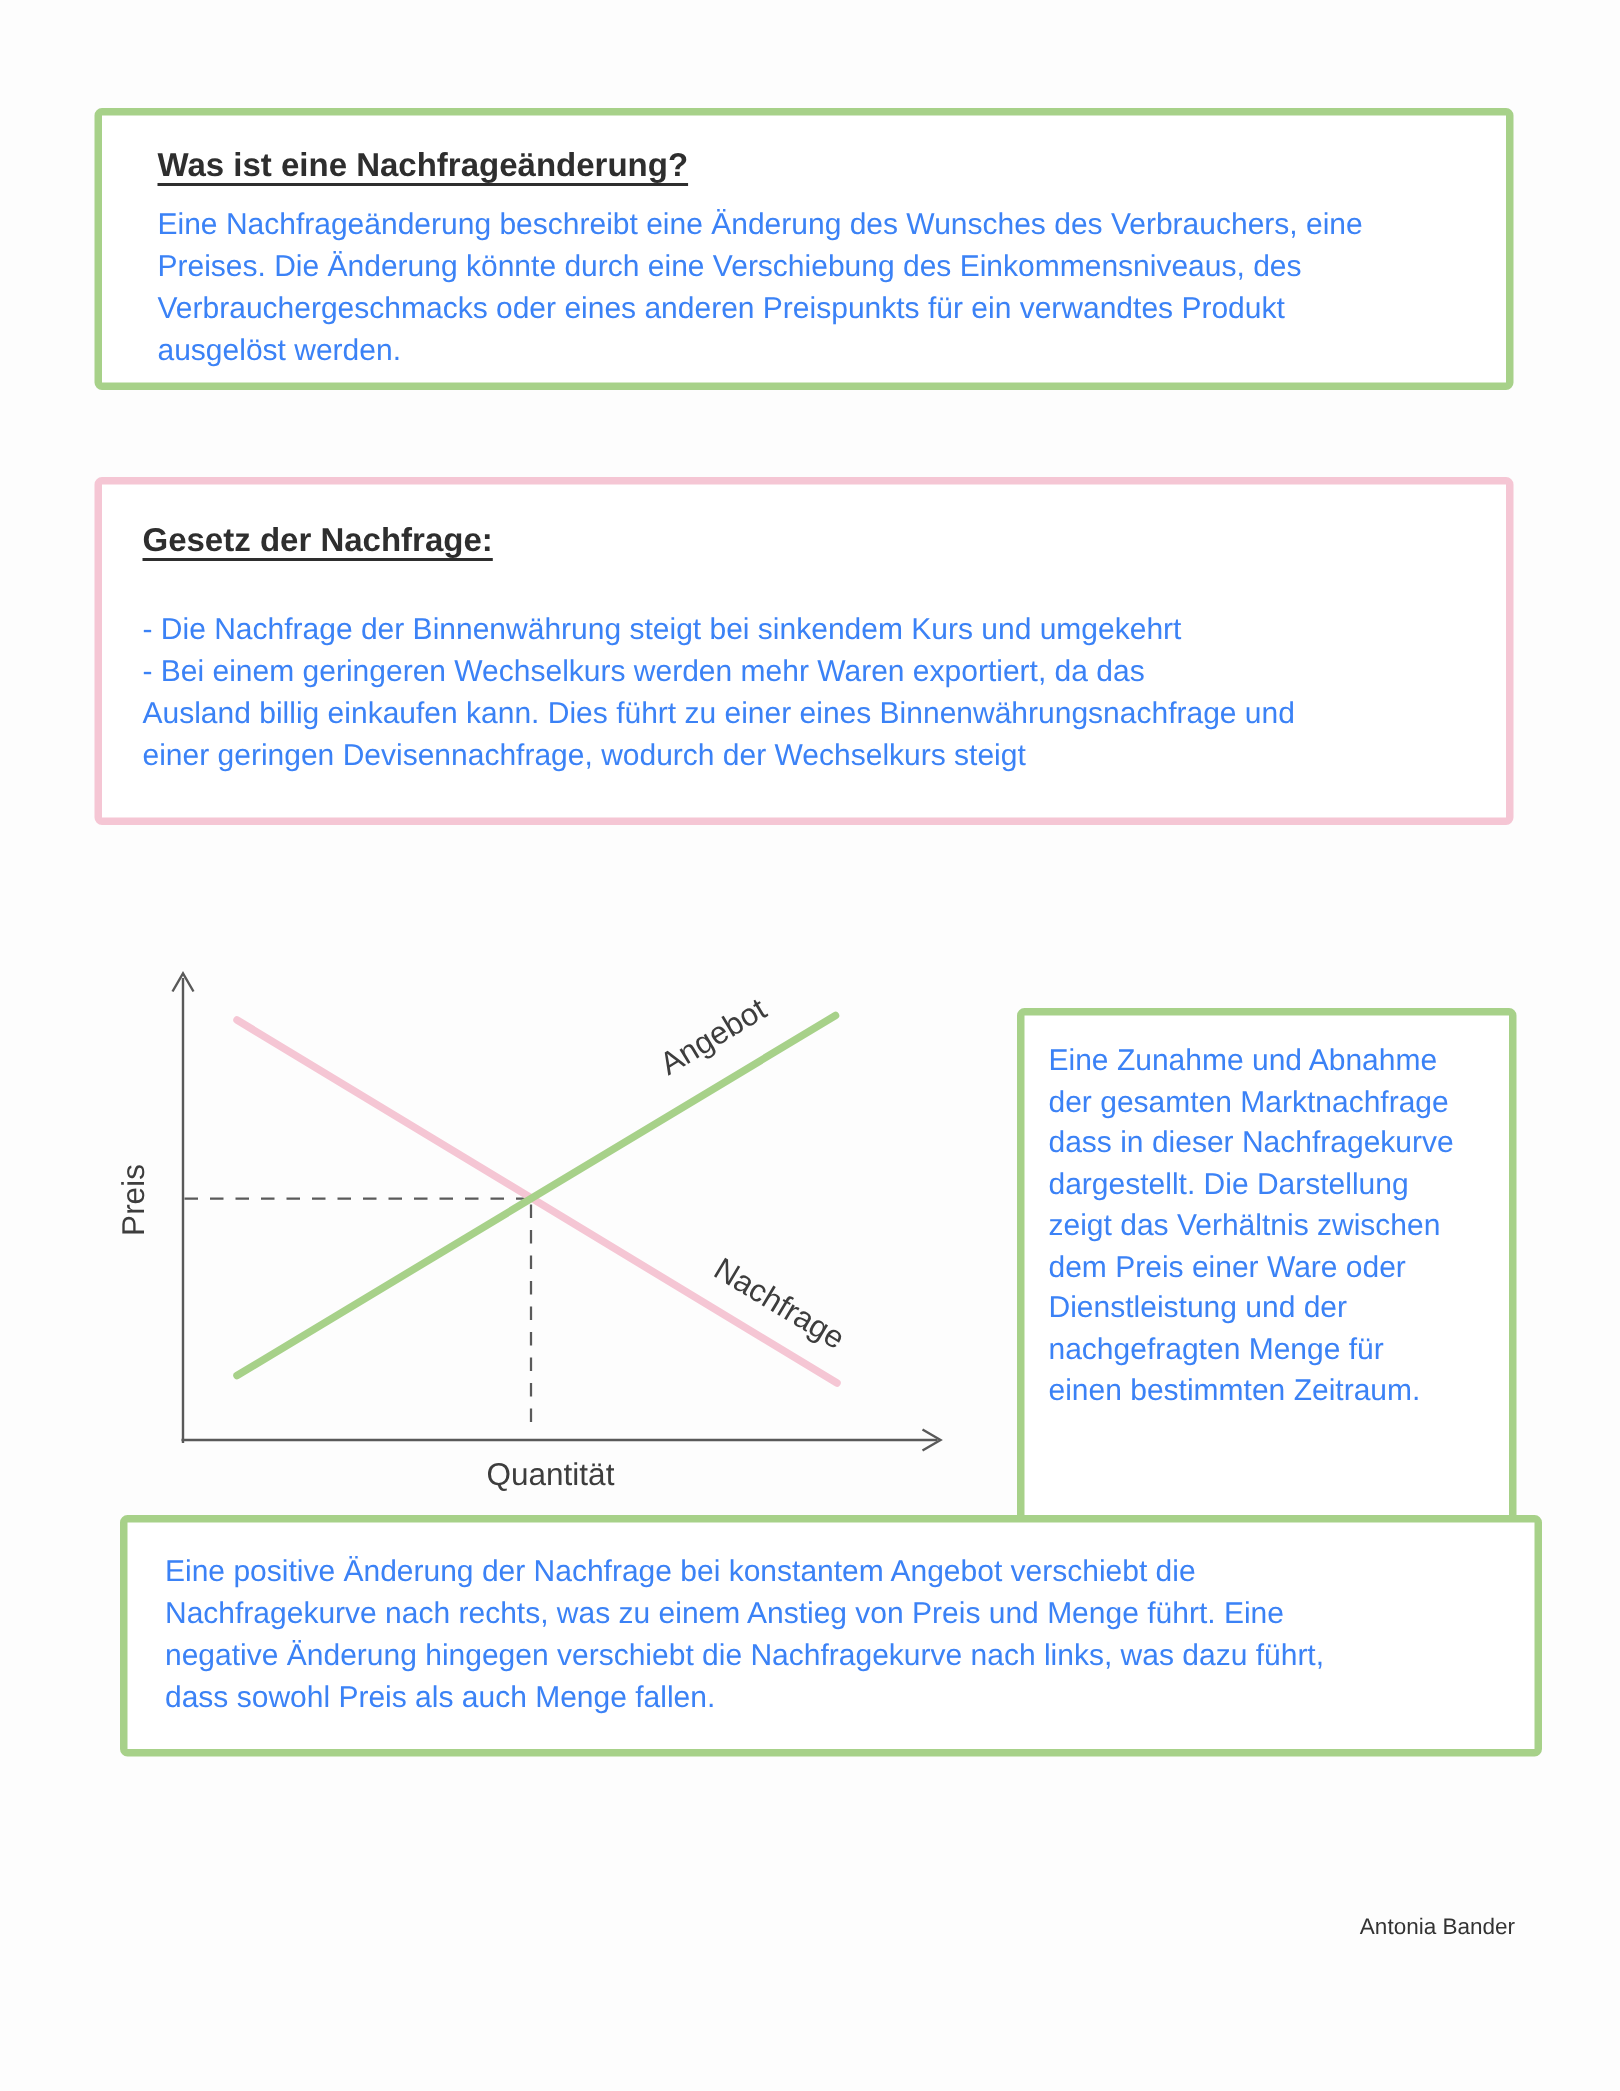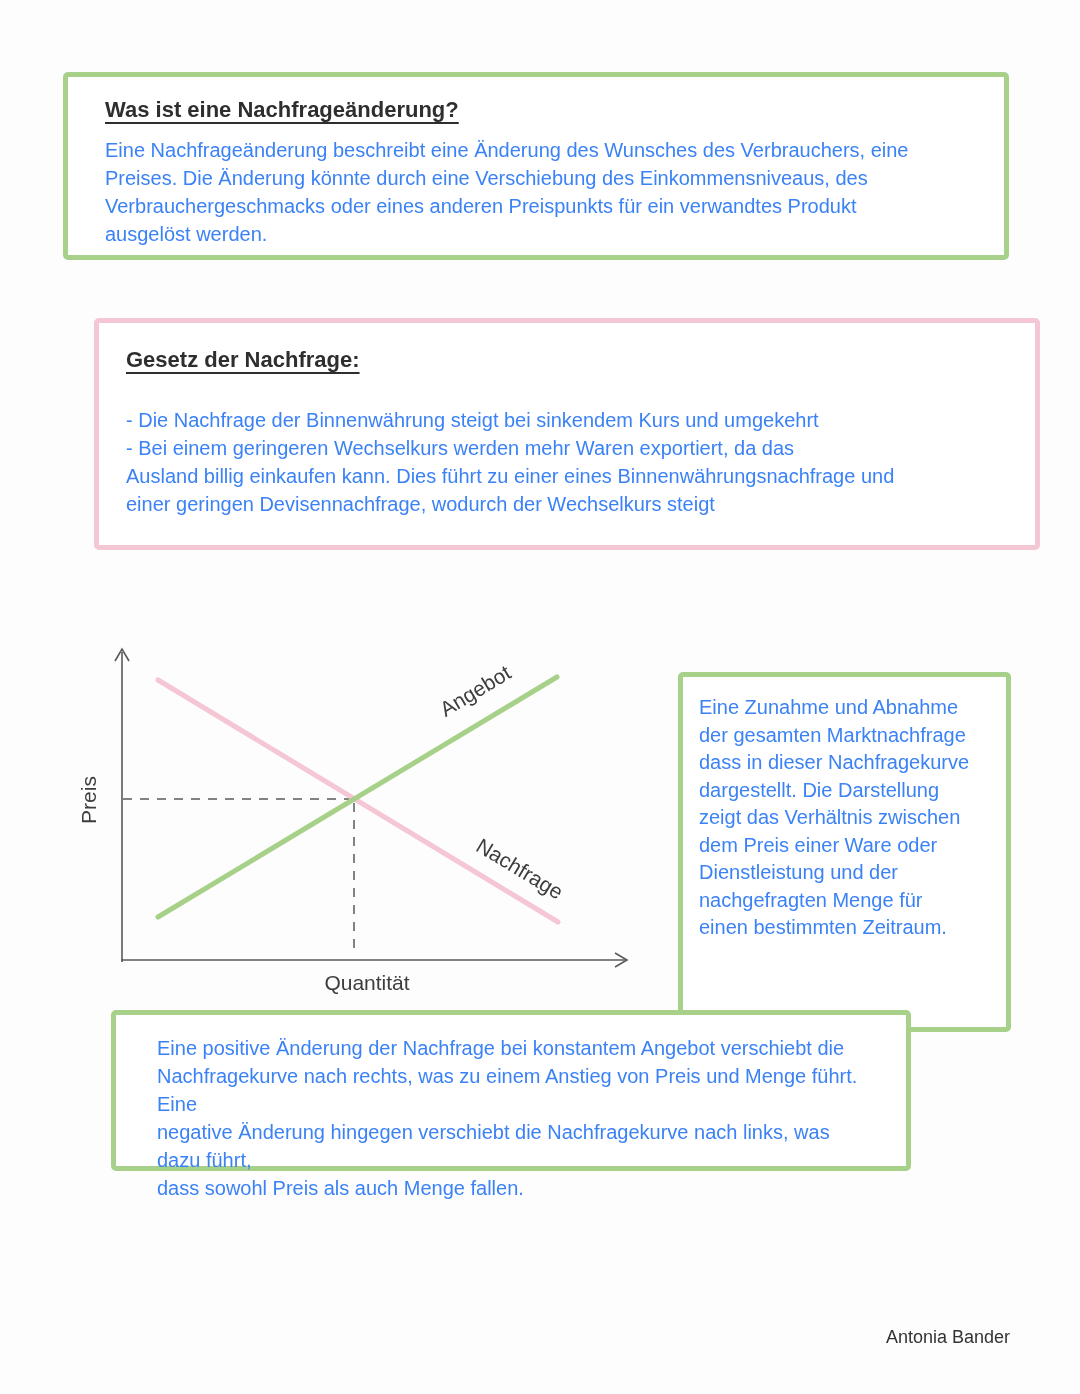--- a/index.html
+++ b/index.html
@@ -15,21 +15,21 @@
     background: #fdfdfd;
     overflow: hidden;
     margin: 0 auto;
   }
   .box {
     position: absolute;
     background: #ffffff;
     border-radius: 5px;
   }
   .box.green { border: 5px solid #a7d189; }
-  .box.pink  { border: 5px solid #f5c6d4; margin-left: 31px; }
+  .box.pink  { border: 5px solid #f5c6d4; }
 
   .heading {
     font-size: 22px;
     font-weight: bold;
     color: #2e2e2e;
     text-decoration: underline;
     text-decoration-thickness: 2px;
     text-underline-offset: 5px;
   }
   .body-line {
@@ -53,27 +53,27 @@
   .demand-line { stroke: #f5c6d4; stroke-width: 5; stroke-linecap: round; }
   .curve-label, .axis-label {
     font-family: "Liberation Sans", sans-serif;
     font-size: 21px;
     fill: #3d3d3d;
   }
 
   #chart-note-box { left: 678px; top: 672px; width: 333px; height: 360px; padding: 17px 16px; }
   #chart-note-box .body-line { line-height: 27.5px; }
 
-  #shift-box { left: 80px; top: 1010px; width: 800px; height: 161px; padding: 19px 41px; margin-left: 31px; }
+  #shift-box { left: 80px; top: 1010px; width: 948px; height: 161px; padding: 19px 25px; }
 
   .author {
     position: absolute;
     right: 70px;
-    top: 1327px;
-    font-size: 18px;
+    top: 1276px;
+    font-size: 15px;
     color: #333333;
   }
 </style>
 </head>
 <body>
 
 <div class="page">
 
   <section class="box green" id="definition-box">
     <div class="heading">Was ist eine Nachfrageänderung?</div>

